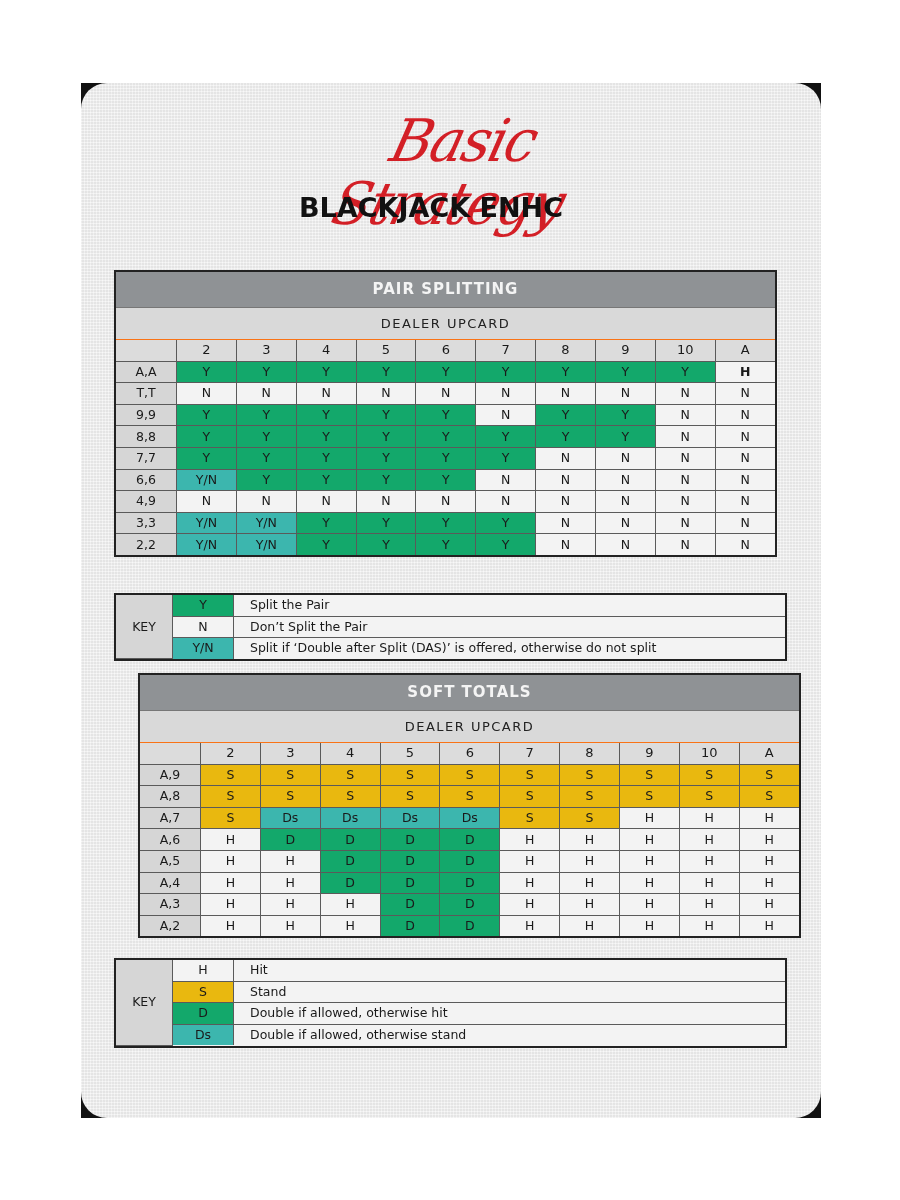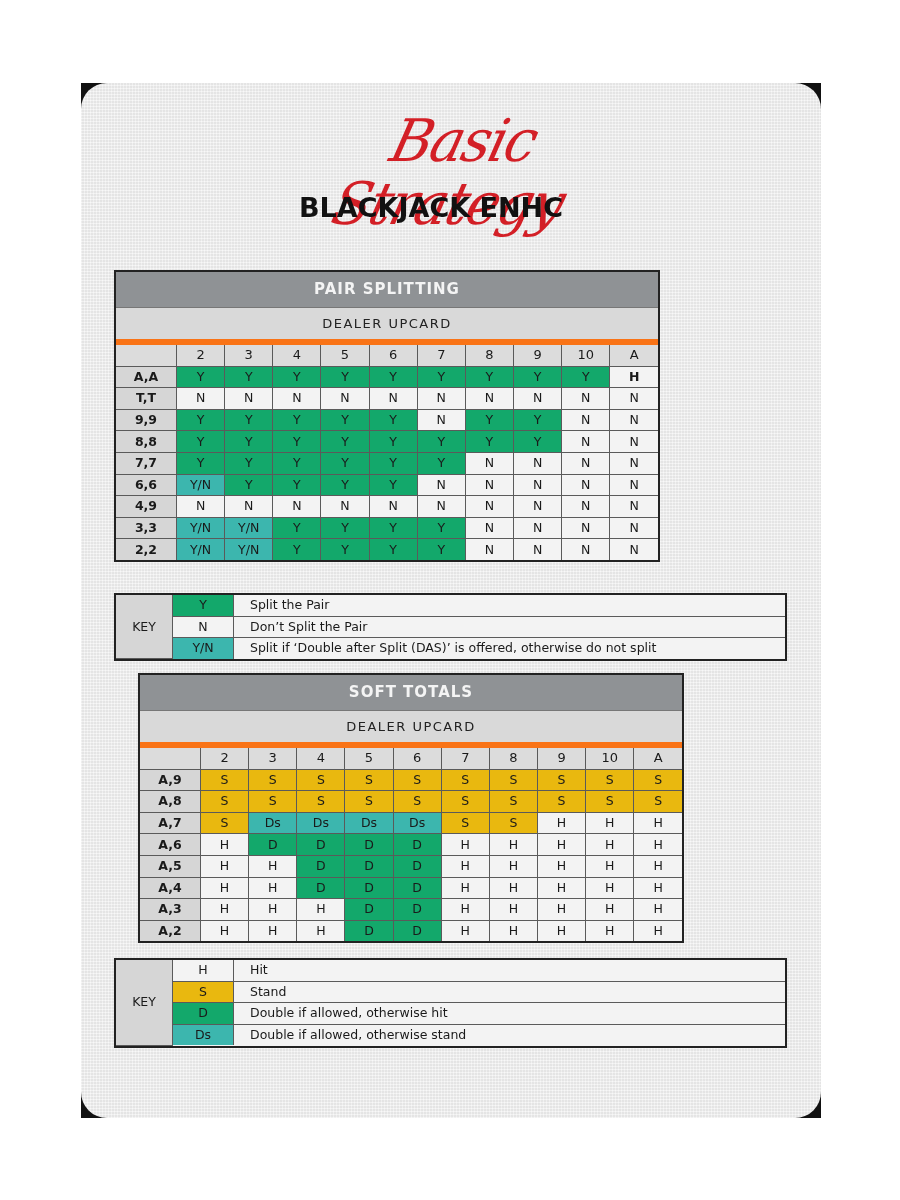--- a/index.html
+++ b/index.html
@@ -31,42 +31,42 @@
     line-height: 60px;
   }
   .brand {
     position: absolute; left: 200px; top: 110px; width: 300px; text-align: center;
     font-family: "DejaVu Sans", sans-serif; font-weight: bold;
     font-size: 27px; color: #111; letter-spacing: 0px;
     line-height: 30px;
   }
 
   
-  .panel { position: absolute; left: 33px; width: 546px; border: 2px solid #222; box-sizing: border-box; background: #eee; }
+  .panel { position: absolute; left: 33px; width: 663px; border: 2px solid #222; box-sizing: border-box; background: #eee; }
   .panel-title {
     height: 35px; background: #8f9295; color: #f4f4f4;
     font-family: "DejaVu Sans", sans-serif; font-weight: bold; font-size: 15px;
     letter-spacing: 1px; text-align: center; line-height: 35px;
     border-bottom: 1px solid #777;
   }
   .panel-sub {
     height: 31px; background: #d9d9d9; color: #222;
     font-family: "DejaVu Sans", sans-serif; font-size: 13px; letter-spacing: 1.5px;
-    text-align: center; line-height: 31px; border-bottom: 6px solid #f97316;
+    text-align: center; line-height: 31px; border-bottom: 1px solid #f97316;
   }
   table.grid { border-collapse: collapse; width: 100%; table-layout: fixed; }
   table.grid td {
     border: 1px solid #5a5a5a; text-align: center; font-size: 12.5px; color: #1a1a1a;
     font-family: "DejaVu Sans", sans-serif; padding: 0; height: 20.6px; line-height: 20px;
     background: #f3f3f3;
   }
   table.grid tr td:first-child { width: 60px; background: #d6d6d6; }
   table.grid tr.hdr td { background: #dcdcdc; font-size: 13px; }
   table.grid tr:first-child td { border-top: none; }
-  table.grid tr td:first-child { border-left: none; font-weight: bold; }
+  table.grid tr td:first-child { border-left: none; }
   table.grid tr td:last-child { border-right: none; }
   table.grid tr:last-child td { border-bottom: none; }
   td.c-Y, td.c-D { background: #13a86b !important; }
   td.c-YN, td.c-Ds { background: #3cb6ae !important; }
   td.c-S { background: #e9b80f !important; }
   td.c-N, td.c-H { background: #f3f3f3; }
   td.bold { font-weight: bold; }
 
   .key { position: absolute; left: 33px; width: 673px; border: 2px solid #222; box-sizing: border-box; background: #f3f3f3; }
   table.keyt { border-collapse: collapse; width: 100%; table-layout: fixed; }

